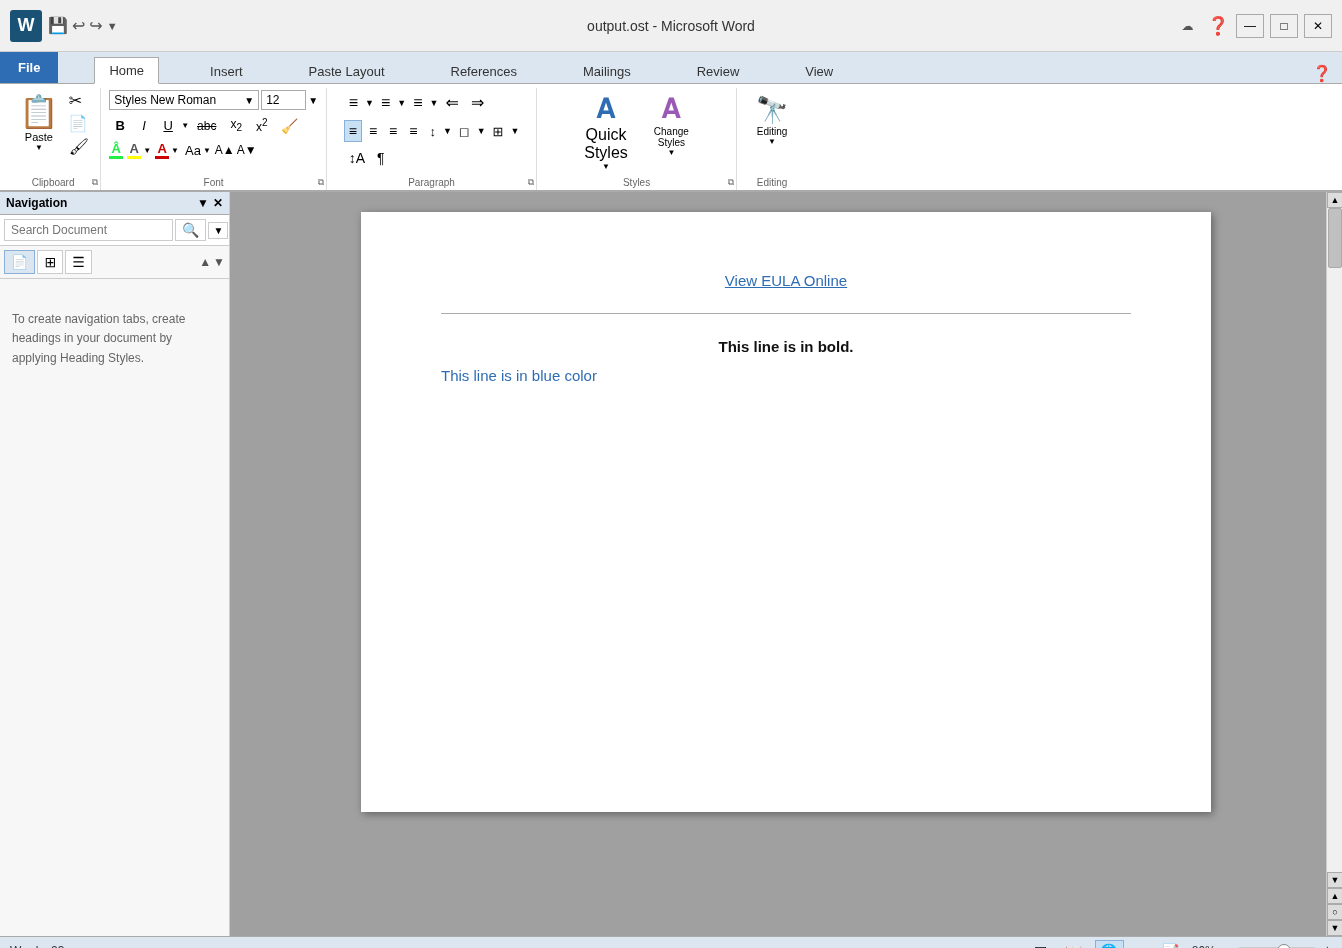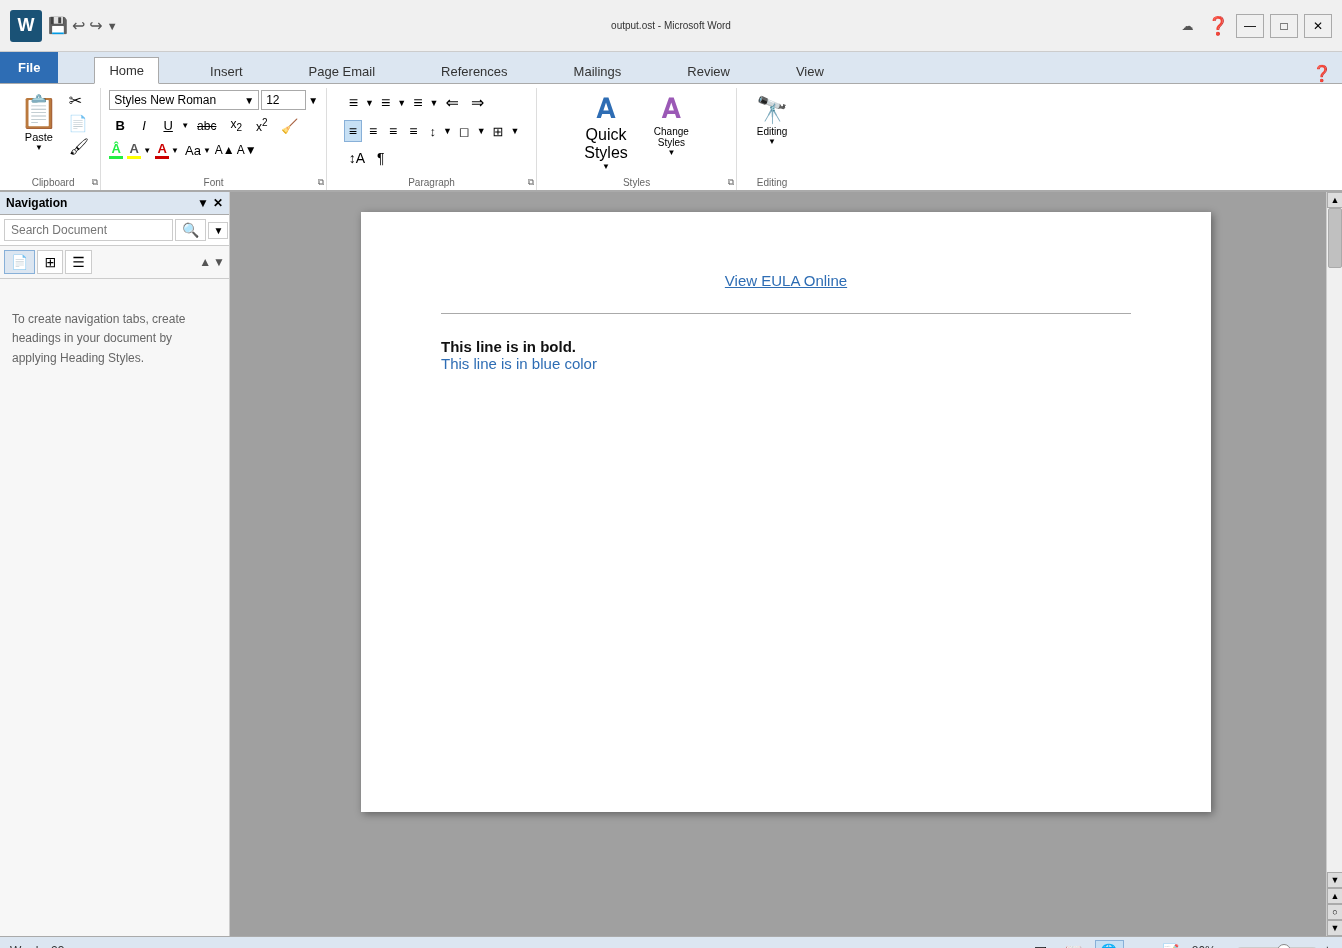--- a/index.html
+++ b/index.html
@@ -25,21 +25,21 @@
     }
     .title-bar-quickaccess {
       display: flex; align-items: center; gap: 4px;
       margin-right: 20px;
     }
     .title-bar-quickaccess span {
       font-size: 18px; cursor: pointer; color: #555;
     }
     .title-bar-title {
       position: absolute; left: 50%; transform: translateX(-50%);
-      font-size: 10px; color: #333;
+      font-size: 14px; color: #333;
     }
     .title-bar-controls {
       position: absolute; right: 10px;
       display: flex; gap: 6px; align-items: center;
     }
     .title-btn {
       width: 28px; height: 24px;
       border: 1px solid #aaa;
       background: #f0f0f0;
       cursor: pointer;
@@ -299,21 +299,22 @@
     }
     .doc-divider {
       border: none;
       border-top: 1px solid #aaa;
       margin-bottom: 24px;
     }
     .doc-bold-line {
       font-weight: bold;
       font-size: 15px;
       color: #111;
-      margin-bottom: 0;
+      margin-bottom: 12px;
+      text-align: center;
     }
     .doc-blue-line {
       color: #2e6db4;
       font-size: 15px;
     }
 
     
     .status-bar {
       height: 28px;
       background: #dce6f1;
@@ -374,21 +375,21 @@
     <div class="title-btn">—</div>
     <div class="title-btn">□</div>
     <div class="title-btn close">✕</div>
   </div>
 </div>
 
 <div class="ribbon-tabs">
   <div class="ribbon-tab file-tab">File</div>
   <div class="ribbon-tab active">Home</div>
   <div class="ribbon-tab">Insert</div>
-  <div class="ribbon-tab">Page Email</div>
+  <div class="ribbon-tab">Paste Layout</div>
   <div class="ribbon-tab">References</div>
   <div class="ribbon-tab">Mailings</div>
   <div class="ribbon-tab">Review</div>
   <div class="ribbon-tab">View</div>
   <div class="ribbon-tab-right">
     <span class="ribbon-help">❓</span>
   </div>
 </div>
 
 <div class="ribbon ribbon-outer">

